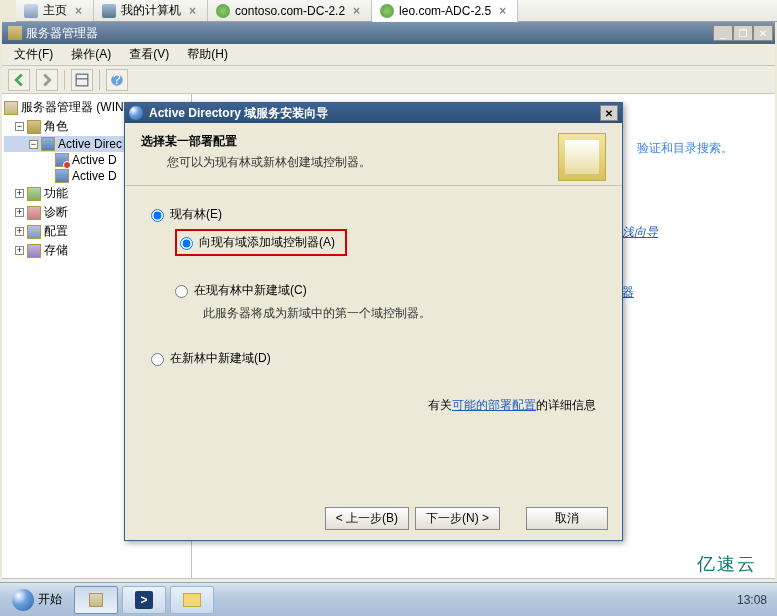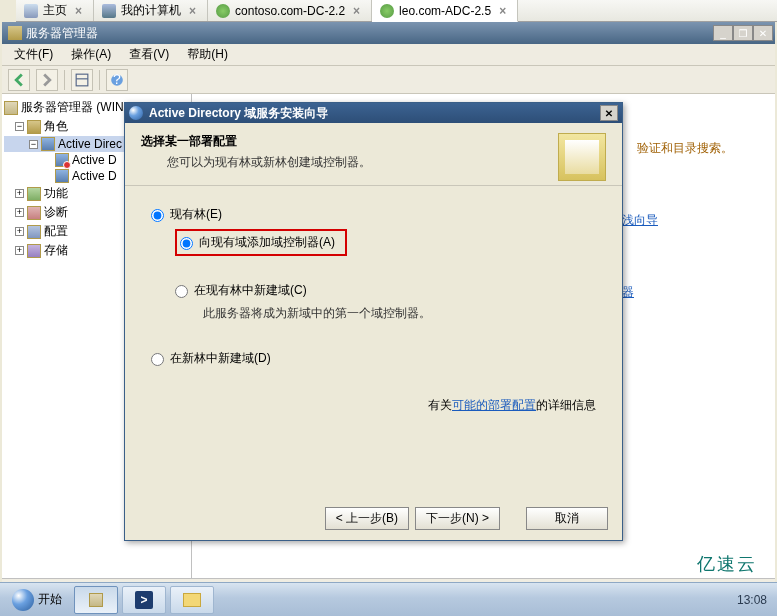--- a/index.html
+++ b/index.html
@@ -42,23 +42,23 @@
 .node-icon.ad { background: linear-gradient(#8fb3e0,#5a7fb0); }
 .node-icon.srvico { background: linear-gradient(#e0d7b8,#c5b886); }
 .node-icon.feat { background: linear-gradient(#b4d6a0,#7fae65); }
 .node-icon.diag { background: linear-gradient(#e0b4b4,#c78080); }
 .node-icon.conf { background: linear-gradient(#b4c5e0,#8097c0); }
 .node-icon.stor { background: linear-gradient(#c5b4e0,#9780c0); }
 .tree-row.sel { background: #c7d5ed; }
 
 .right-pane { flex: 1; position: relative; background: #fff; padding: 10px; }
 .rp-text { position: absolute; }
-.rp1 { top: 46px; left: 445px; color: #a16207; }
+.rp1 { top: 46px; left: 445px; color: #3b82f6; }
 .rp-link { position: absolute; color: #1a5bbd; text-decoration: underline; cursor: pointer; }
-.rp2 { top: 118px; left: 430px; }
+.rp2 { top: 130px; left: 430px; font-style: italic; }
 .rp3 { top: 190px; left: 430px; }
 
 
 .statusish { width: 773px; margin: 0 auto; height: 22px; background: #f0ede2; border-top: 1px solid #c0c0c0; display:flex; align-items:center; padding:0 40px; color:#666; gap:10px;}
 .statusish a { color:#1a5bbd; text-decoration:underline;}
 .statusbar { width: 773px; margin: 0 auto; height: 20px; background: #efe; border-top: 1px solid #c0c0c0; }
 
 
 .taskbar { position: absolute; bottom: 0; left: 0; right: 0; height: 34px; background: linear-gradient(#d8e4f0,#b6c9df 45%,#a8bdd6); display: flex; align-items: center; padding: 0 4px; gap: 4px; border-top: 1px solid #8ea8c4; }
 .start-btn { display: flex; align-items: center; gap: 4px; padding: 2px 8px; cursor: pointer; }

